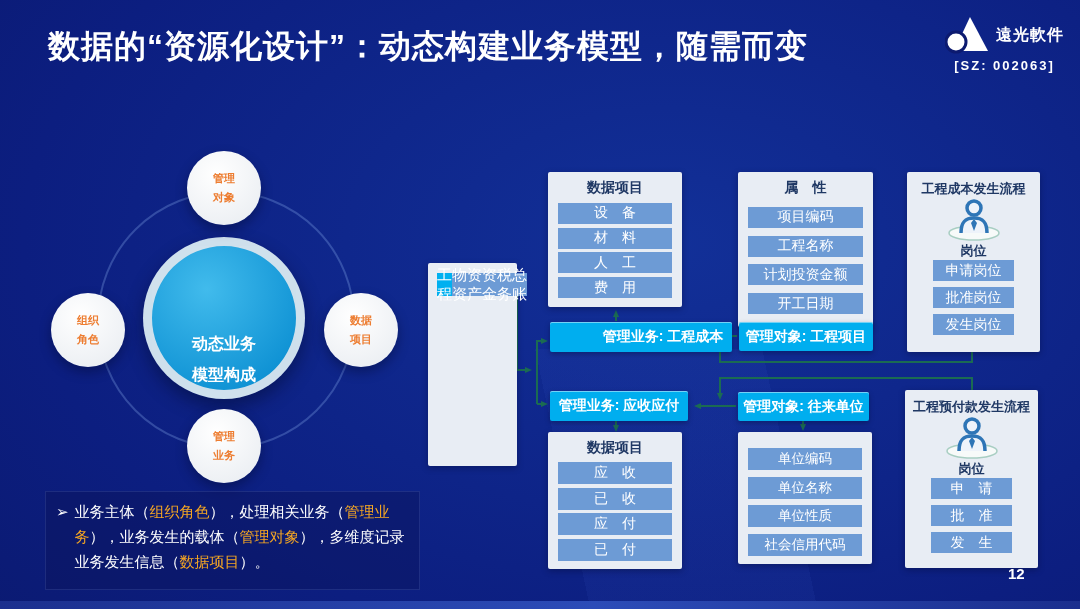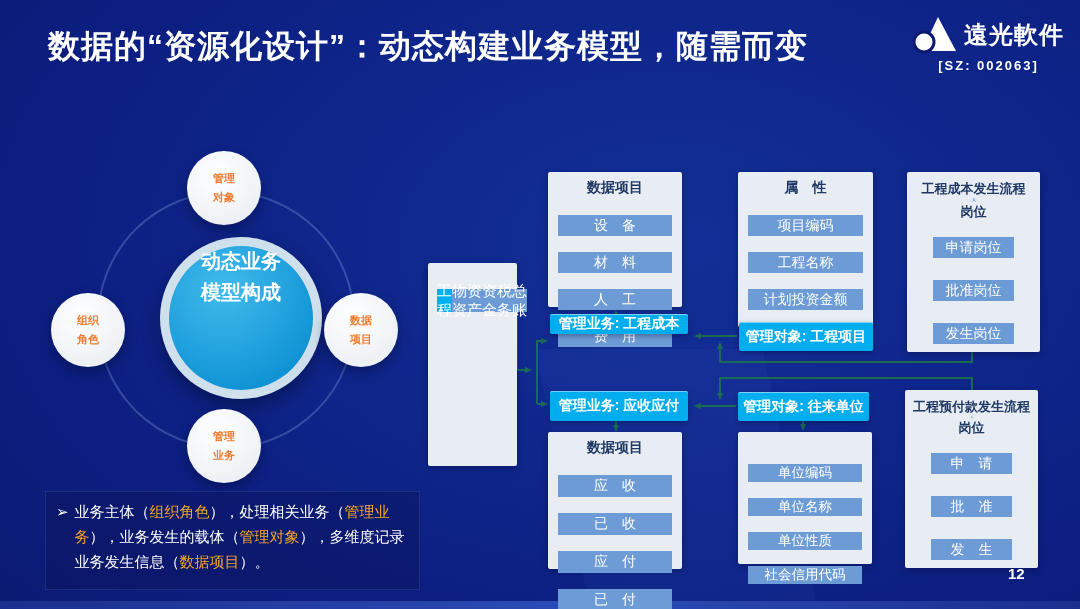--- a/index.html
+++ b/index.html
@@ -8,48 +8,48 @@
     background: radial-gradient(130% 145% at 62% 40%, #123098 0%, #0c1e80 46%, #081257 100%);
     font-family:"Liberation Sans","DejaVu Sans",sans-serif;
   }
   .streak { position:absolute; left:0; right:0; bottom:0; height:260px; pointer-events:none;
     background: linear-gradient(78deg, transparent 52%, rgba(90,130,255,.06) 52%, rgba(90,130,255,.06) 72%, transparent 72%); }
   .footer-bar { position:absolute; left:0; right:0; bottom:0; height:8px;
     background: linear-gradient(90deg,#1b2f8e,#2c4cb8 55%,#1b2f8e); }
   .title { position:absolute; left:48px; top:25px; font-size:32px; font-weight:700; color:#fff; letter-spacing:1px; white-space:nowrap; }
   .logo { position:absolute; right:16px; top:15px; color:#fff; text-align:center; }
   .logo-row { display:flex; align-items:center; justify-content:center; gap:7px; }
-  .logo-text { font-size:24px; font-weight:700; letter-spacing:1px;text-align:right; }
+  .logo-text { font-size:16px; font-weight:700; letter-spacing:1px;text-align:right; }
   .logo-stock { font-size:13px; font-weight:600; letter-spacing:2px; margin-top:3px; }
   .intro { position:absolute; left:95px; top:95px; width:940px; font-size:18px; line-height:30px; color:#fff; }
   .intro .orange { color:#F5A623; }
 
   
   .orbit { position:absolute; left:97px; top:191px; width:254px; height:254px; border:2px solid rgba(140,175,240,.30); border-radius:50%; }
-  .center-circle { position:absolute; left:160px; top:237px; width:144px; height:144px; border-radius:50%;
+  .center-circle { position:absolute; left:143px; top:237px; width:144px; height:144px; border-radius:50%;
     border:9px solid rgba(222,230,238,.92);
     background: radial-gradient(circle at 38% 30%, #41bbec, #0f92d4 78%);
     box-shadow:0 8px 18px rgba(2,8,40,.45);
-    display:flex; align-items:flex-start; justify-content:center; text-align:center;
-    color:#fff; font-size:20px; font-weight:700; line-height:31px; }
+    display:flex; align-items:flex-end; justify-content:center; text-align:center;
+    color:#fff; font-size:16px; font-weight:700; line-height:31px; }
   .sat { position:absolute; width:74px; height:74px; border-radius:50%;
     background: radial-gradient(circle at 40% 32%, #ffffff, #e7ebf0);
     box-shadow:0 5px 12px rgba(2,8,40,.4);
     display:flex; align-items:center; justify-content:center; text-align:center;
     color:#ED7D31; font-weight:700; font-size:11px; line-height:19px; }
   .sat-top    { left:187px; top:151px; }
   .sat-left   { left:51px;  top:293px; }
   .sat-right  { left:324px; top:293px; }
   .sat-bottom { left:187px; top:409px; }
 
   
   .panel { position:absolute; background:#E8EDF4; border-radius:2px; box-shadow:0 2px 6px rgba(2,8,40,.35); box-sizing:border-box; }
   .panel-header { text-align:center; color:#1F3864; font-weight:700; font-size:14px; height:20px; line-height:20px; margin-bottom:2px; }
   .pitem { background:#6D9BD5; color:#fff; font-size:14px; height:21px;
-    display:flex; align-items:center; justify-content:center;margin-top:16px; }
+    display:flex; align-items:center; justify-content:center; }
   .col-panel { left:428px; top:263px; width:89px; height:203px; padding:10px 9px;
     display:flex; flex-direction:row; justify-content:space-between; }
   .col-panel .pitem { height:23px; font-size:15px; }
   .col-panel .pitem.selected { background:#00B0F0; }
   .vpanel { padding:5px 10px; display:flex; flex-direction:column; }
   .vpanel .items { display:flex; flex-direction:column; justify-content:space-evenly; flex:1; }
   .dp-top    { left:548px; top:172px; width:134px; height:135px; }
   .attr      { left:738px; top:172px; width:135px; height:155px;padding-left:10px; }
   .dp-bottom { left:548px; top:432px; width:134px; height:137px; }
   .dp-bottom .pitem { height:22px; }
@@ -59,21 +59,21 @@
   .proc { display:flex; flex-direction:column; align-items:center; padding:8px 26px; }
   .proc-title { font-size:13px; font-weight:700; color:#1F3864; white-space:nowrap; }
   .role { font-size:13px; font-weight:700; color:#1F3864; }
   .proc .items { width:100%; display:flex; flex-direction:column; gap:6px; }
   .proc1 { left:907px; top:172px; width:133px; height:180px; }
   .proc2 { left:905px; top:390px; width:133px; height:178px; }
 
   .tag { position:absolute; background:#00AEEF; color:#fff; font-size:14px; font-weight:600; border-radius:2px;
     display:flex; align-items:center; justify-content:center; white-space:nowrap;
     box-shadow: inset 0 1px 0 rgba(255,255,255,.45), 0 2px 5px rgba(2,8,40,.35); }
-  .tag-biz1 { left:550px; top:314px; width:138px; height:20px; }
+  .tag-biz1 { left:550px; top:322px; width:138px; height:30px;padding-left:44px; }
   .tag-obj1 { left:739px; top:322px; width:134px; height:29px; }
   .tag-biz2 { left:550px; top:391px; width:138px; height:30px; }
   .tag-obj2 { left:738px; top:392px; width:131px; height:29px; }
 
   .note-panel { position:absolute; left:45px; top:491px; width:373px; height:97px;
     background:rgba(10,20,90,.45); border:1px solid rgba(140,170,240,.15); }
   .note { position:absolute; left:56px; top:499px; width:356px; font-size:15px; line-height:25px; color:#fff; display:flex; }
   .note .bullet { margin-right:6px; }
   .note .hl { color:#F5A623; }
   .page-num { position:absolute; left:1008px; top:565px; color:#fff; font-size:15px; font-weight:600; }

